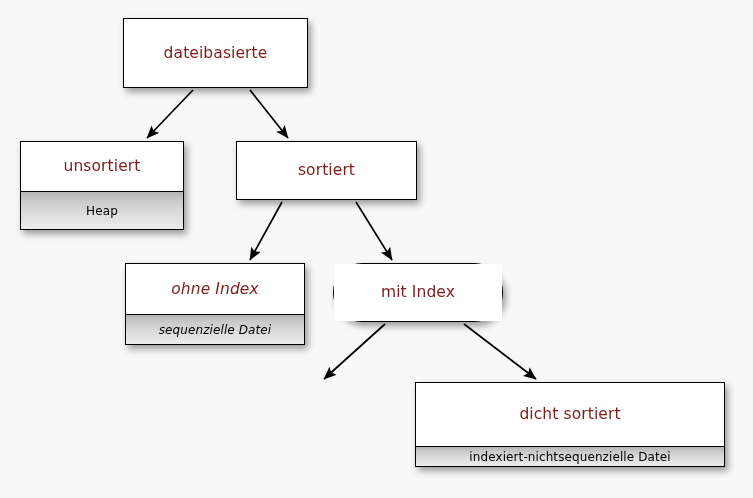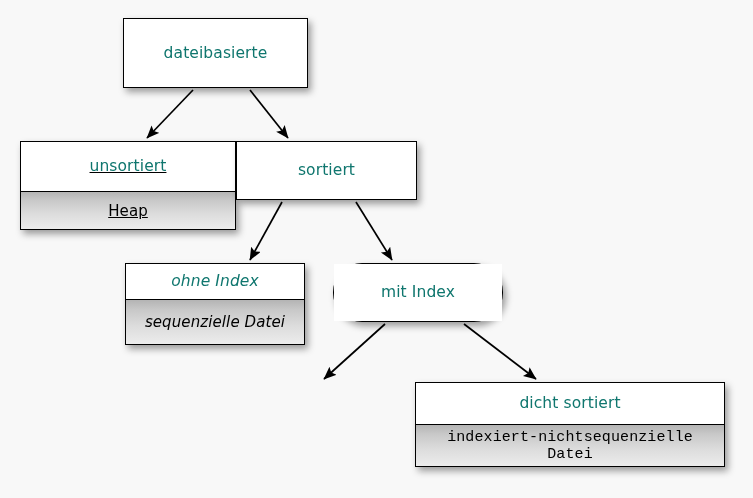--- a/index.html
+++ b/index.html
@@ -32,39 +32,39 @@
     display: flex;
     flex-direction: column;
     z-index: 2;
   }
   .node .title {
     flex: 1 1 auto;
     display: flex;
     align-items: center;
     justify-content: center;
     background: #ffffff;
-    color: #0f766e;
+    color: #7f1d1d;
     font-size: 15.5px;
     line-height: 1.32;
     text-align: center;
     letter-spacing: 0.1px;
     padding: 2px 6px;
     box-sizing: border-box;
   }
   .node.has-sub .title {
     border-bottom: 1.6px solid #000;
   }
   .node .sub {
     flex: 0 0 auto;
     display: flex;
     align-items: center;
     justify-content: center;
     background: linear-gradient(to bottom, #b4b4b4 0%, #c8c8c8 22%, #dcdcdc 58%, #ececec 100%);
     color: #000;
-    font-size: 15px;
+    font-size: 12px;
     text-align: center;
     letter-spacing: 0.1px;
     padding: 2px 6px;
     box-sizing: border-box;
   }
 </style>
 </head>
 <body>
 
 <div id="canvas">
@@ -86,37 +86,37 @@
   </svg>
 
   <div class="node" style="left: 123px; top: 18px; width: 185px; height: 70px;">
     <div class="title">
       <span>
         <span>dateibasierte</span><br>
       </span>
     </div>
   </div>
 
-  <div class="node has-sub" style="left: 20px; top: 141px; width: 216px; height: 89px; text-decoration: underline;">
+  <div class="node has-sub" style="left: 20px; top: 141px; width: 164px; height: 89px;">
     <div class="title">unsortiert</div>
     <div class="sub" style="height: 37px;">Heap</div>
   </div>
 
   <div class="node" style="left: 236px; top: 141px; width: 181px; height: 59px;">
     <div class="title">sortiert</div>
   </div>
 
   <div class="node has-sub" style="left: 125px; top: 263px; width: 180px; height: 82px; font-style: italic;">
     <div class="title">ohne Index</div>
-    <div class="sub" style="height: 44px;">sequenzielle Datei</div>
+    <div class="sub" style="height: 29px;">sequenzielle Datei</div>
   </div>
 
   <div class="node" style="left: 333px; top: 263px; width: 170px; height: 59px; border-radius: 29px;">
     <div class="title">mit Index</div>
   </div>
 
 
   <div class="node has-sub" style="left: 415px; top: 382px; width: 310px; height: 85px;">
     <div class="title">dicht sortiert</div>
-    <div class="sub" style="height: 41px; font-family: Liberation Mono, monospace;">indexiert-nichtsequenzielle Datei</div>
+    <div class="sub" style="height: 19px;">indexiert-nichtsequenzielle Datei</div>
   </div>
 
 </div>
 
 </body></html>

